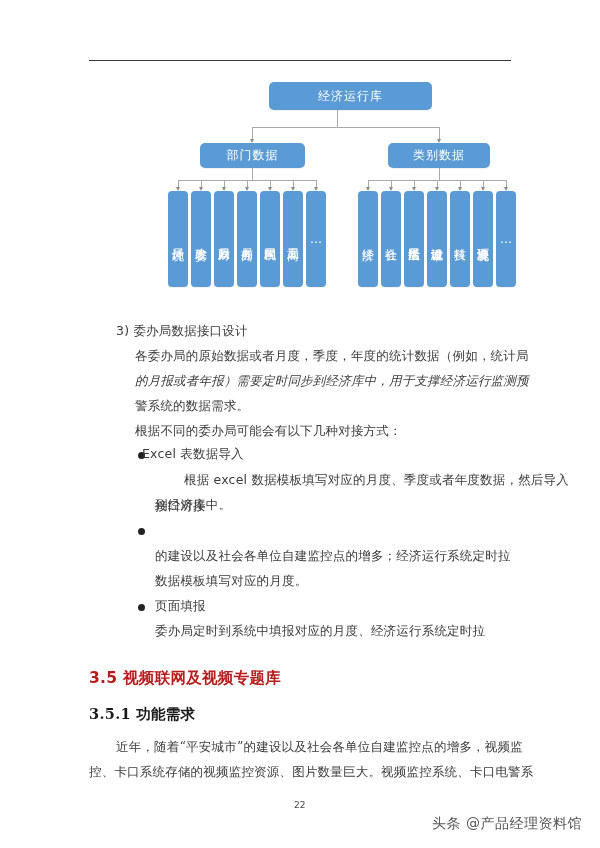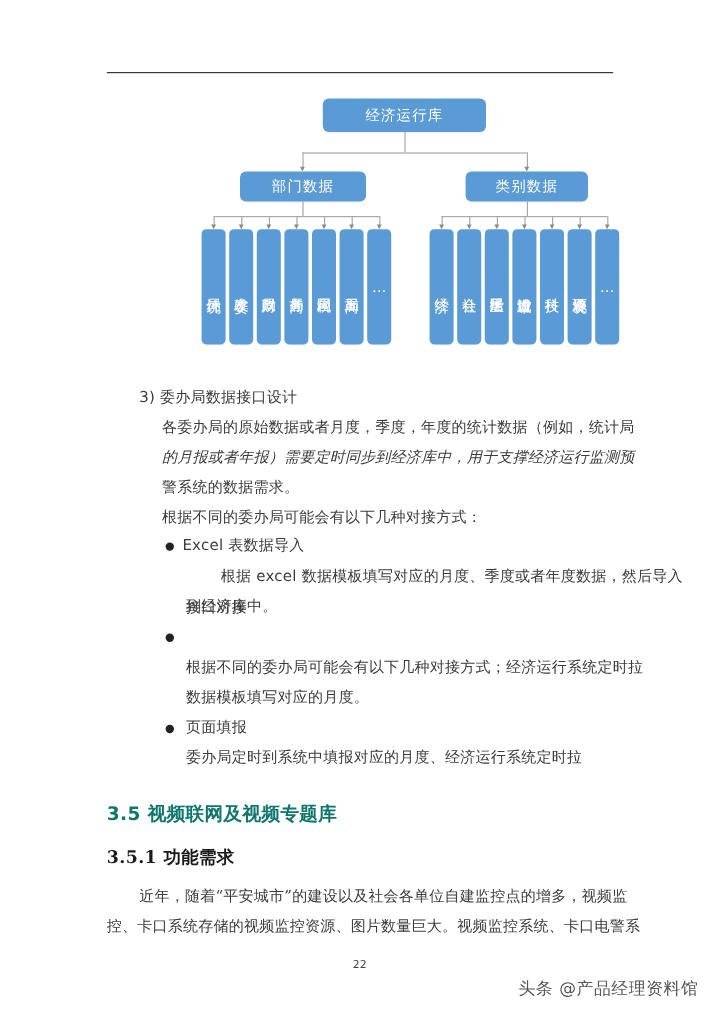--- a/index.html
+++ b/index.html
@@ -9,33 +9,33 @@
   }
   .header-rule { position:absolute; left:89px; top:60px; width:422px; height:0; border-top:1.5px solid #3a3a3a; }
 
   
   .node {
     position:absolute; background:#5b9bd5; color:#ffffff; border-radius:5px;
     display:flex; align-items:center; justify-content:center;
     font-family:"DejaVu Sans", sans-serif;
     box-shadow: 0 1px 0 rgba(0,0,0,0.05);
   }
-  .node.root { left:269px; top:82px; width:136px; height:28px; font-size:12px; letter-spacing:1px; }
+  .node.root { left:269px; top:82px; width:163px; height:28px; font-size:12px; letter-spacing:1px; }
   .node.mid { top:143px; height:25px; font-size:12px; letter-spacing:1px; }
   .node.leaf {
     top:191px; width:20px; height:96px; font-size:12px; line-height:16px;
     writing-mode: vertical-rl; text-orientation: upright; border-radius:4px;
   }
   .line { position:absolute; background:#a9a9a9; }
   .arrow { position:absolute; width:0; height:0; border-left:2.5px solid transparent; border-right:2.5px solid transparent; border-top:4px solid #8a8a8a; }
 
   
   .t { position:absolute; font-size:12.5px; color:#3b3b3b; white-space:nowrap; letter-spacing:0.2px; }
   .bullet { position:absolute; width:7px; height:7px; border-radius:50%; background:#222; }
-  .h2 { position:absolute; left:89px; top:668px; font-size:15.5px; font-weight:bold; color:#0f766e; letter-spacing:0.3px; }
+  .h2 { position:absolute; left:89px; top:668px; font-size:15.5px; font-weight:bold; color:#b91c1c; letter-spacing:0.3px; }
   .h3 { position:absolute; left:89px; top:705px; font-size:14.5px; font-weight:bold; color:#1a1a1a; letter-spacing:0.3px; font-family:"DejaVu Serif", serif; }
   .page-num { position:absolute; left:294px; top:800px; font-size:9px; color:#444; }
   .watermark { position:absolute; left:432px; top:815px; font-size:14px; color:#555; letter-spacing:0.5px; }
 </style>
 </head>
 <body>
 
 <div class="header-rule"></div>
 
 <div>
@@ -104,27 +104,27 @@
   <div class="node leaf" style="left:496px;">…</div>
 </div>
 
 <div class="t" style="left:116px;top:323px;">3)  委办局数据接口设计</div>
 <div class="t" style="left:135px;top:348px;">各委办局的原始数据或者月度，季度，年度的统计数据（例如，统计局</div>
 <div class="t" style="left:135px;top:373px;font-style:italic;">的月报或者年报）需要定时同步到经济库中，用于支撑经济运行监测预</div>
 <div class="t" style="left:135px;top:398px;">警系统的数据需求。</div>
 <div class="t" style="left:135px;top:423px;">根据不同的委办局可能会有以下几种对接方式：</div>
 
 <div class="bullet" style="left:138px;top:452px;"></div>
-<div class="t" style="left:152px;top:446px;">Excel 表数据导入</div>
+<div class="t" style="left:142px;top:446px;">Excel 表数据导入</div>
 <div class="t" style="left:155px;top:472px;margin-left:29px;">根据 excel 数据模板填写对应的月度、季度或者年度数据，然后导入</div>
 <div class="t" style="left:155px;top:497px;">到经济库中。</div>
 
 <div class="bullet" style="left:138px;top:528px;"></div>
 <div class="t" style="left:155px;top:498px;">接口对接</div>
-<div class="t" style="left:155px;top:548px;">根据不同的委办局可能会有以下几种对接方式；经济运行系统定时拉</div>
+<div class="t" style="left:155px;top:548px;">的建设以及社会各单位自建监控点的增多；经济运行系统定时拉</div>
 <div class="t" style="left:155px;top:573px;">数据模板填写对应的月度。</div>
 
 <div class="bullet" style="left:138px;top:604px;"></div>
 <div class="t" style="left:155px;top:598px;">页面填报</div>
 <div class="t" style="left:155px;top:623px;">委办局定时到系统中填报对应的月度、经济运行系统定时拉</div>
 
 <div class="h2">3.5 视频联网及视频专题库</div>
 <div class="h3">3.5.1 功能需求</div>
 
 <div class="t" style="left:116px;top:739px;font-family:'DejaVu Serif',serif;">近年，随着“平安城市”的建设以及社会各单位自建监控点的增多，视频监</div>

